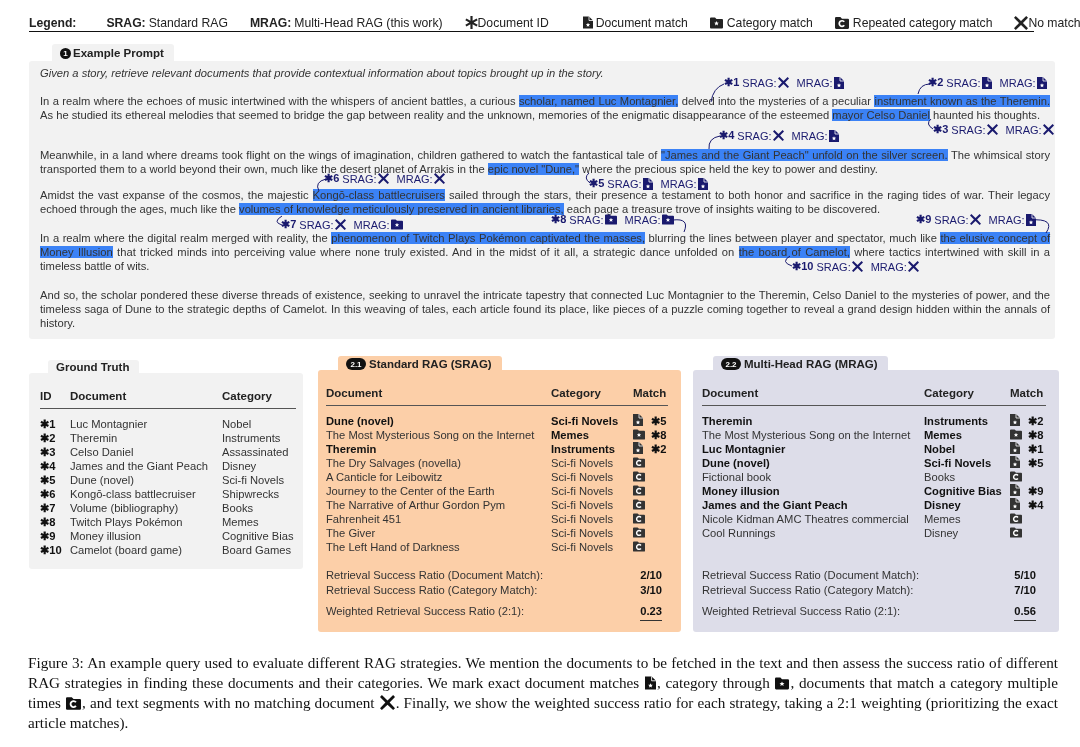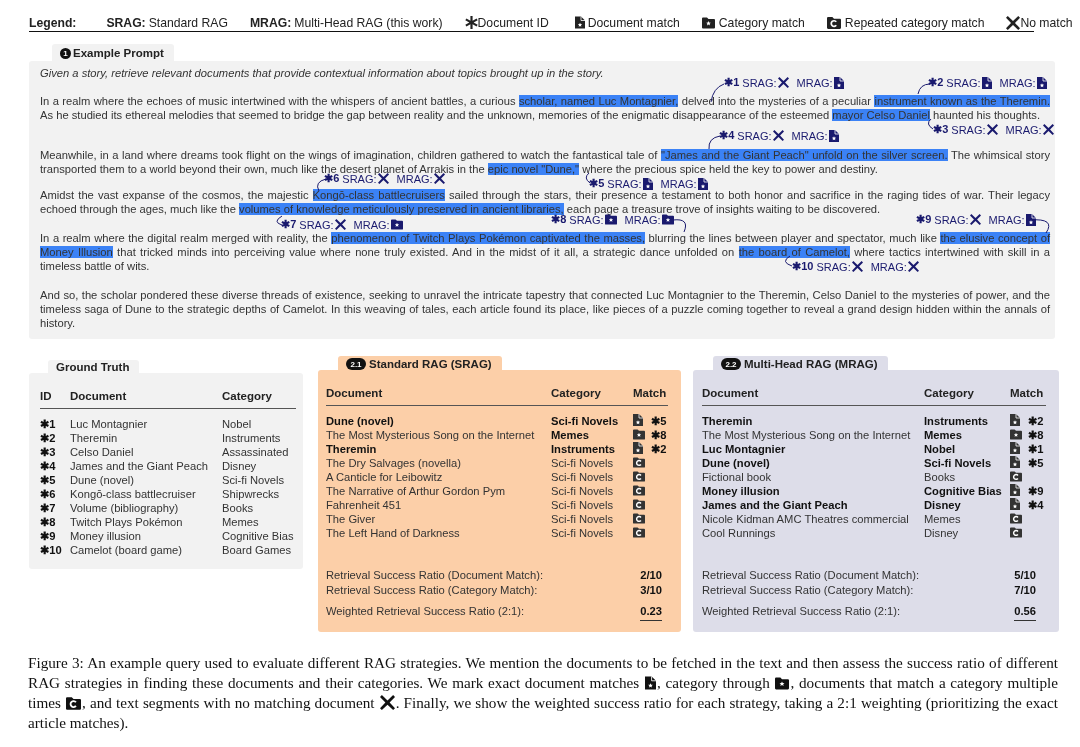--- a/index.html
+++ b/index.html
@@ -92,21 +92,21 @@
       <span>Multi-Head RAG (this work)</span>
     </span>
   <span class="lg-item">
       <span class="ico">
         <svg width="13" height="13">
           <use href="#sym-ast"></use>
         </svg>
       </span>
       <span>Document ID</span>
     </span>
-  <span class="lg-item" style="margin-left:4px">
+  <span class="lg-item" style="margin-left:12px">
       <span class="ico" style="margin-right:3px">
         <svg width="10" height="13">
           <use href="#sym-doc"></use>
         </svg>
       </span>
       <span>Document match</span>
     </span>
   <span class="lg-item">
       <span class="ico" style="margin-right:4px">
         <svg width="13" height="12">
@@ -429,20 +429,28 @@
       <tr>
         <td>The Dry Salvages (novella)</td>
         <td>Sci-fi Novels</td>
         <td class="match"><span class="ico"><svg width="12" height="11">
               <use href="#sym-rep"></use>
             </svg></span></td>
         <td class="mid"></td>
       </tr>
       <tr>
         <td>A Canticle for Leibowitz</td>
+        <td>Sci-fi Novels</td>
+        <td class="match"><span class="ico"><svg width="12" height="11">
+              <use href="#sym-rep"></use>
+            </svg></span></td>
+        <td class="mid"></td>
+      </tr>
+      <tr>
+        <td>Journey to the Center of the Earth</td>
         <td>Sci-fi Novels</td>
         <td class="match"><span class="ico"><svg width="12" height="11">
               <use href="#sym-rep"></use>
             </svg></span></td>
         <td class="mid"></td>
       </tr>
       <tr>
         <td>The Narrative of Arthur Gordon Pym</td>
         <td>Sci-fi Novels</td>
         <td class="match"><span class="ico"><svg width="12" height="11">

